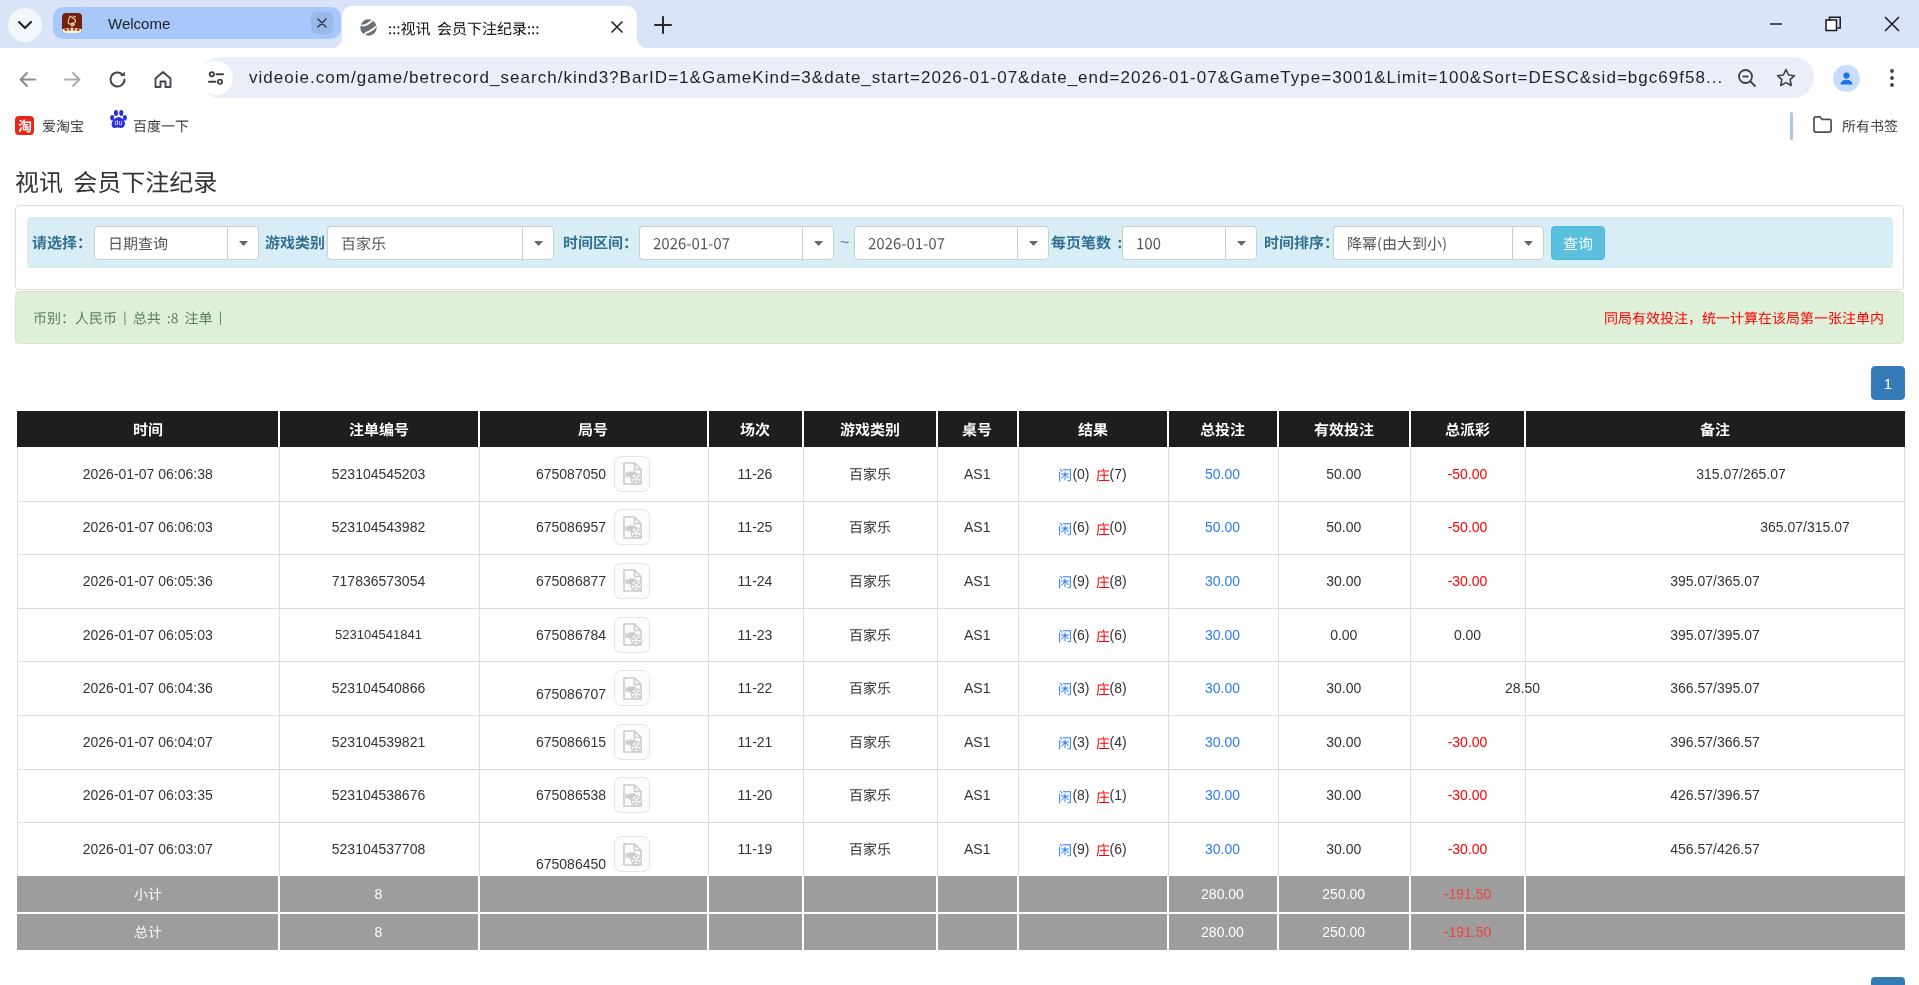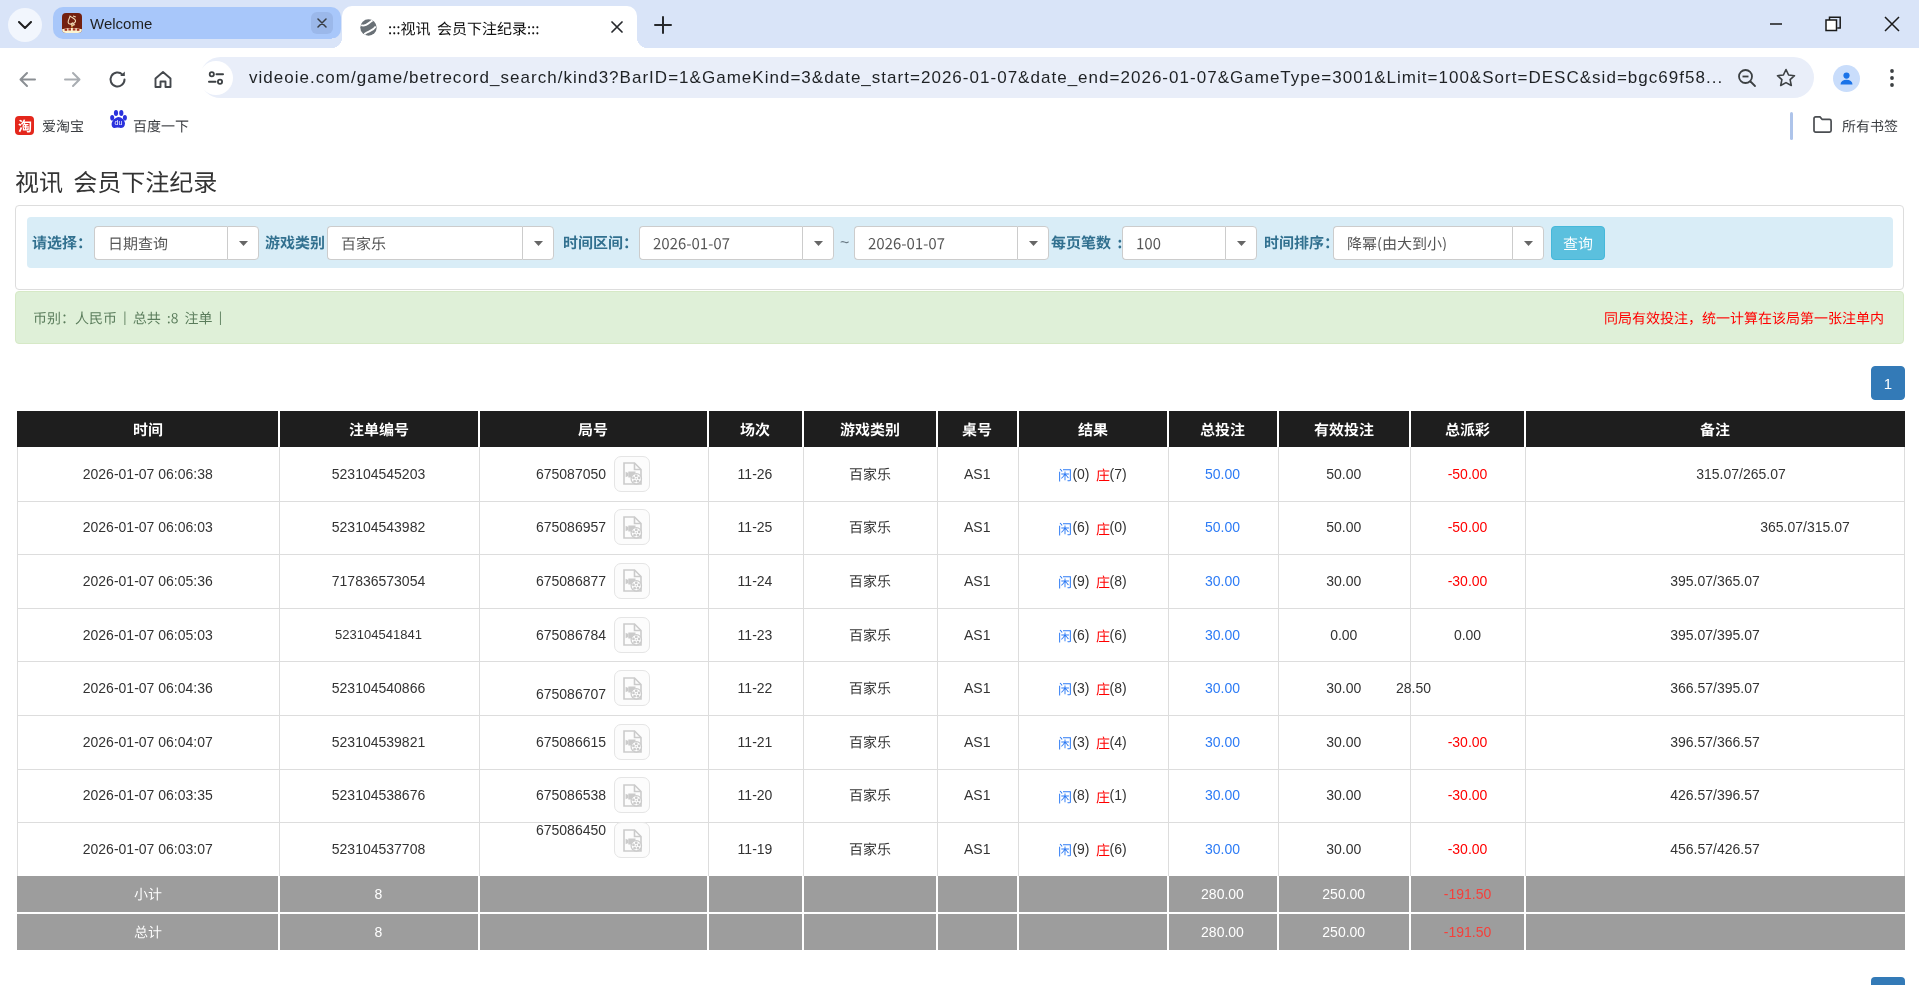--- a/index.html
+++ b/index.html
@@ -123,21 +123,21 @@
         <path d="M10 2.8 C8.4 5.2 6.2 6.5 6.2 8.4 A2.3 2.3 0 0 0 9.5 10.4 L8.7 12.4 L11.3 12.4 L10.5 10.4 A2.3 2.3 0 0 0 13.8 8.4 C13.8 6.5 11.6 5.2 10 2.8 Z" fill="none" stroke="#f3ddba" stroke-width="1.1"></path>
         <path d="M12.8 3.6 L15.2 5.4" stroke="#f3ddba" stroke-width="1.1"></path>
       </g>
       <path d="M10 12.5 L10 14.5" stroke="#e8b64c" stroke-width="1.2"></path>
       <path d="M0 16.2 C6 14.6 14 14.6 20 16.2 L20 16 A4 4 0 0 1 16 20 L4 20 A4 4 0 0 1 0 16 Z" fill="#fcf3cf"></path>
       <rect x="2.6" y="15.6" width="2.6" height="2.2" fill="#a33022"></rect>
       <rect x="6.4" y="15.3" width="2.6" height="2.2" fill="#a33022"></rect>
       <rect x="10.8" y="15.3" width="2.6" height="2.2" fill="#a33022"></rect>
       <rect x="14.8" y="15.6" width="2.6" height="2.2" fill="#a33022"></rect>
     </svg>
-    <span style="margin-left:8px;font-size:15px;color:#1f1f1f">Welcome</span>
+    <span style="margin-left:26px;font-size:15px;color:#1f1f1f">Welcome</span>
     <div style="margin-left:auto;margin-right:8px;width:22px;height:22px;border-radius:6px;background:#9bb8ea;display:flex;align-items:center;justify-content:center">
       <svg width="10" height="10" viewBox="0 0 10 10">
         <path d="M1 1 L9 9 M9 1 L1 9" stroke="#383d44" stroke-width="1.5" stroke-linecap="round"></path>
       </svg>
     </div>
   </div>
 <div class="abs" style="left:342px;top:6px;width:295px;height:42px;border-radius:10px 10px 0 0;background:#fff;display:flex;align-items:center">
     <svg style="margin-left:17px" width="19" height="19" viewBox="0 0 19 19">
       <circle cx="9.5" cy="9.5" r="8.2" fill="#697076"></circle>
       <path d="M2.3 7.2 C6.5 9.2 9.5 5.0 13.5 2.4 M5.3 16.2 C9.0 12.8 13.8 13.4 16.8 8.6" stroke="#fff" stroke-width="1.9" fill="none"></path>
@@ -863,21 +863,21 @@
     <span style="width:6px"></span>
     <span style="color:#f00"><svg width="14.0" height="14" viewBox="0 0 1000 1000" fill="currentColor">
         <g transform="translate(0,880) scale(1,-1)">
           <use href="#g91" x="0"></use>
         </g>
       </svg></span>
     <span>(8)</span>
   </div>
 <div class="abs" style="left:1167.5px;top:661.4px;width:110px;height:53.6px;display:flex;align-items:center;justify-content:center;color:#2d7bf5;font-size:14px">30.00</div>
 <div class="abs" style="left:1277.5px;top:661.4px;width:132.5px;height:53.6px;display:flex;align-items:center;justify-content:center;color:#333;font-size:14px">30.00</div>
-<div class="abs" style="left:1356px;top:661.4px;width:115px;height:53.6px;display:flex;align-items:center;justify-content:center;color:#333;font-size:14px">28.50</div>
+<div class="abs" style="left:1465px;top:661.4px;width:115px;height:53.6px;display:flex;align-items:center;justify-content:center;color:#333;font-size:14px">28.50</div>
 <div class="abs" style="left:1525px;top:661.4px;width:380px;height:53.6px;display:flex;align-items:center;justify-content:center;color:#333;font-size:14px">366.57/395.07</div>
 <div class="abs" style="left:17px;top:715px;width:261.5px;height:53.6px;display:flex;align-items:center;justify-content:center;color:#333;font-size:14px">2026-01-07 06:04:07</div>
 <div class="abs" style="left:278.5px;top:715px;width:200px;height:53.6px;display:flex;align-items:center;justify-content:center;color:#333;font-size:14px">523104539821</div>
 <div class="abs" style="left:478.5px;top:715px;width:229px;height:53.6px;display:flex;align-items:center;justify-content:center;color:#333;font-size:14px">
     <span style="margin-top:0px">675086615</span>
     <span style="display:inline-flex;width:36px;height:36px;margin-left:8px;background:#fcfcfc;border:1px solid #e5e5e5;border-radius:7px;align-items:center;justify-content:center">
       <svg width="27" height="27" viewBox="0 0 27 27" stroke="#cbcbcb" fill="none">
         <path d="M5 3 H15.5 L22 9.5 V24 H5 Z" stroke-width="1.6"></path>
         <path d="M15.5 3 V9.5 H22" stroke-width="1.6"></path>
         <path d="M9.3 11.5 H16.5 V17.5 H9.3 Z" fill="#cbcbcb" stroke="none"></path>
@@ -967,21 +967,21 @@
         </g>
       </svg></span>
     <span>(1)</span>
   </div>
 <div class="abs" style="left:1167.5px;top:768.6px;width:110px;height:53.6px;display:flex;align-items:center;justify-content:center;color:#2d7bf5;font-size:14px">30.00</div>
 <div class="abs" style="left:1277.5px;top:768.6px;width:132.5px;height:53.6px;display:flex;align-items:center;justify-content:center;color:#333;font-size:14px">30.00</div>
 <div class="abs" style="left:1410px;top:768.6px;width:115px;height:53.6px;display:flex;align-items:center;justify-content:center;color:#f00;font-size:14px">-30.00</div>
 <div class="abs" style="left:1525px;top:768.6px;width:380px;height:53.6px;display:flex;align-items:center;justify-content:center;color:#333;font-size:14px">426.57/396.57</div>
 <div class="abs" style="left:17px;top:822.2px;width:261.5px;height:53.6px;display:flex;align-items:center;justify-content:center;color:#333;font-size:14px">2026-01-07 06:03:07</div>
 <div class="abs" style="left:278.5px;top:822.2px;width:200px;height:53.6px;display:flex;align-items:center;justify-content:center;color:#333;font-size:14px">523104537708</div>
-<div class="abs" style="left:478.5px;top:822.2px;width:229px;height:50px;display:flex;align-items:flex-start;justify-content:center;color:#333;font-size:14px">
+<div class="abs" style="left:478.5px;top:822.2px;width:229px;height:50px;display:flex;align-items:flex-end;justify-content:center;color:#333;font-size:14px">
     <span style="margin-top:0px">675086450</span>
     <span style="display:inline-flex;width:36px;height:36px;margin-left:8px;background:#fcfcfc;border:1px solid #e5e5e5;border-radius:7px;align-items:center;justify-content:center">
       <svg width="27" height="27" viewBox="0 0 27 27" stroke="#cbcbcb" fill="none">
         <path d="M5 3 H15.5 L22 9.5 V24 H5 Z" stroke-width="1.6"></path>
         <path d="M15.5 3 V9.5 H22" stroke-width="1.6"></path>
         <path d="M9.3 11.5 H16.5 V17.5 H9.3 Z" fill="#cbcbcb" stroke="none"></path>
         <path d="M9.3 13.1 L6.6 11.8 V17.2 L9.3 15.9 Z" fill="#cbcbcb" stroke="none"></path>
         <circle cx="17.3" cy="18.8" r="5.2" fill="#fff" stroke="#cbcbcb" stroke-width="1.3"></circle>
         <circle cx="17.3" cy="18.8" r="0.8" fill="#cbcbcb" stroke="none"></circle>
         <circle cx="17.3" cy="15.9" r="1.35" fill="#cbcbcb" stroke="none"></circle>

